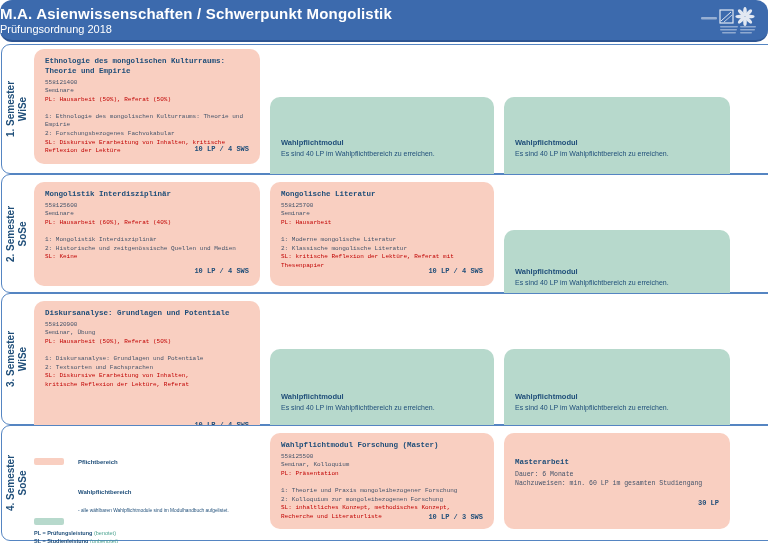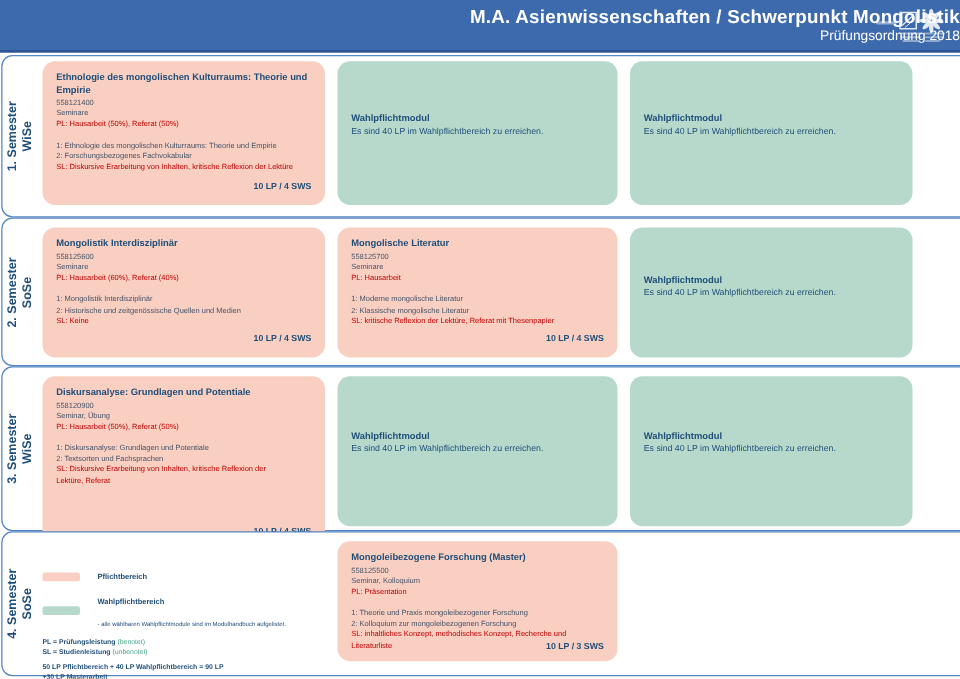--- a/index.html
+++ b/index.html
@@ -4,42 +4,42 @@
 <style>
   html,body{margin:0;padding:0;}
   body{
     width:768px;height:543px;position:relative;overflow:hidden;
     background:#ffffff;font-family:"Liberation Sans", sans-serif;
     -webkit-font-smoothing:antialiased;
   }
   
   .header{
     position:absolute;top:0;left:0;width:768px;height:40px;
-    background:#3c6aad;border-bottom:2px solid #2e5592;color:#fff;text-align:right;
+    background:#3c6aad;border-bottom:2px solid #2e5592;color:#fff;text-align:left;border-radius:12px;
   }
   .header .title{font-size:15px;font-weight:bold;padding-top:5px;letter-spacing:.2px;}
   .header .subtitle{font-size:11px;font-weight:normal;margin-top:1px;}
   .logo{position:absolute;top:5px;right:6px;width:62px;height:32px;}
   
   .srow{
     position:absolute;left:1px;right:-10px;background:#fff;
     border:1px solid #5585c2;border-radius:9px;
   }
   .row1{top:44px;height:128px;}
   .row2{top:174px;height:117px;}
   .row3{top:293px;height:130px;}
   .row4{top:425px;height:114px;}
   .semlab{position:absolute;left:0;top:0;bottom:0;width:30px;
     display:flex;align-items:center;justify-content:center;}
   .semlab .rot{transform:rotate(-90deg);text-align:center;font-weight:bold;
     color:#1f4e79;font-size:10px;line-height:1.2;white-space:nowrap;}
   
   .card{position:absolute;border-radius:10px;box-sizing:border-box;padding:8px 11px;}
-  .salmon{background:#f9cfc1;}
-  .teal{background:#b7d9cc;}
+  .salmon{background:#f9cfc1;font-family:Liberation Mono, monospace;}
+  .teal{background:#b7d9cc;margin-top:48px;}
   .c1{left:32px;width:226px;}
   .c2{left:268px;width:224px;}
   .c3{left:502px;width:226px;}
   .m-title{color:#1f4e79;font-weight:bold;font-size:7.5px;line-height:1.3;margin-bottom:2px;}
   .m-line{color:#44546a;font-size:6px;line-height:1.45;}
   .m-red{color:#c00000;font-size:6px;line-height:1.45;}
   .m-gap{height:8px;}
   .m-credits{position:absolute;right:11px;bottom:11px;color:#1f4e79;font-weight:bold;font-size:7px;}
   .wahl-block{position:absolute;top:36%;left:11px;right:11px;}
   .wahl-title{color:#1f4e79;font-weight:bold;font-size:7.5px;line-height:1.4;}
@@ -226,24 +226,32 @@
     </div>
     <div class="leg-calc">
       <div>50 LP Pflichtbereich + 40 LP Wahlpflichtbereich = 90 LP</div>
       <div>+30 LP Masterarbeit</div>
 
     </div>
 
   </div>
 
   <div class="card salmon c2" style="top:7px;height:96px;">
-    <div class="m-title">Mongoleibezogene Forschung (Master)</div>
+    <div class="m-title">Wahlpflichtmodul Forschung (Master)</div>
     <div class="m-line">558125500</div>
     <div class="m-line">Seminar, Kolloquium</div>
     <div class="m-red">PL: Präsentation</div>
     <div class="m-gap"></div>
     <div class="m-line">1: Theorie und Praxis mongoleibezogener Forschung</div>
     <div class="m-line">2: Kolloquium zur mongoleibezogenen Forschung</div>
     <div class="m-red">SL: inhaltliches Konzept, methodisches Konzept, Recherche und Literaturliste</div>
     <div class="m-credits" style="bottom:8px;">10 LP / 3 SWS</div>
   </div>
 
+  <div class="card salmon c3" style="top:7px;height:96px;">
+    <div class="master-block">
+      <div class="m-title">Masterarbeit</div>
+      <div class="master-line">Dauer: 6 Monate</div>
+      <div class="master-line">Nachzuweisen: min. 60 LP im gesamten Studiengang</div>
+      <div class="master-credits">30 LP</div>
+    </div>
+  </div>
 </div>
 
 </body></html>

